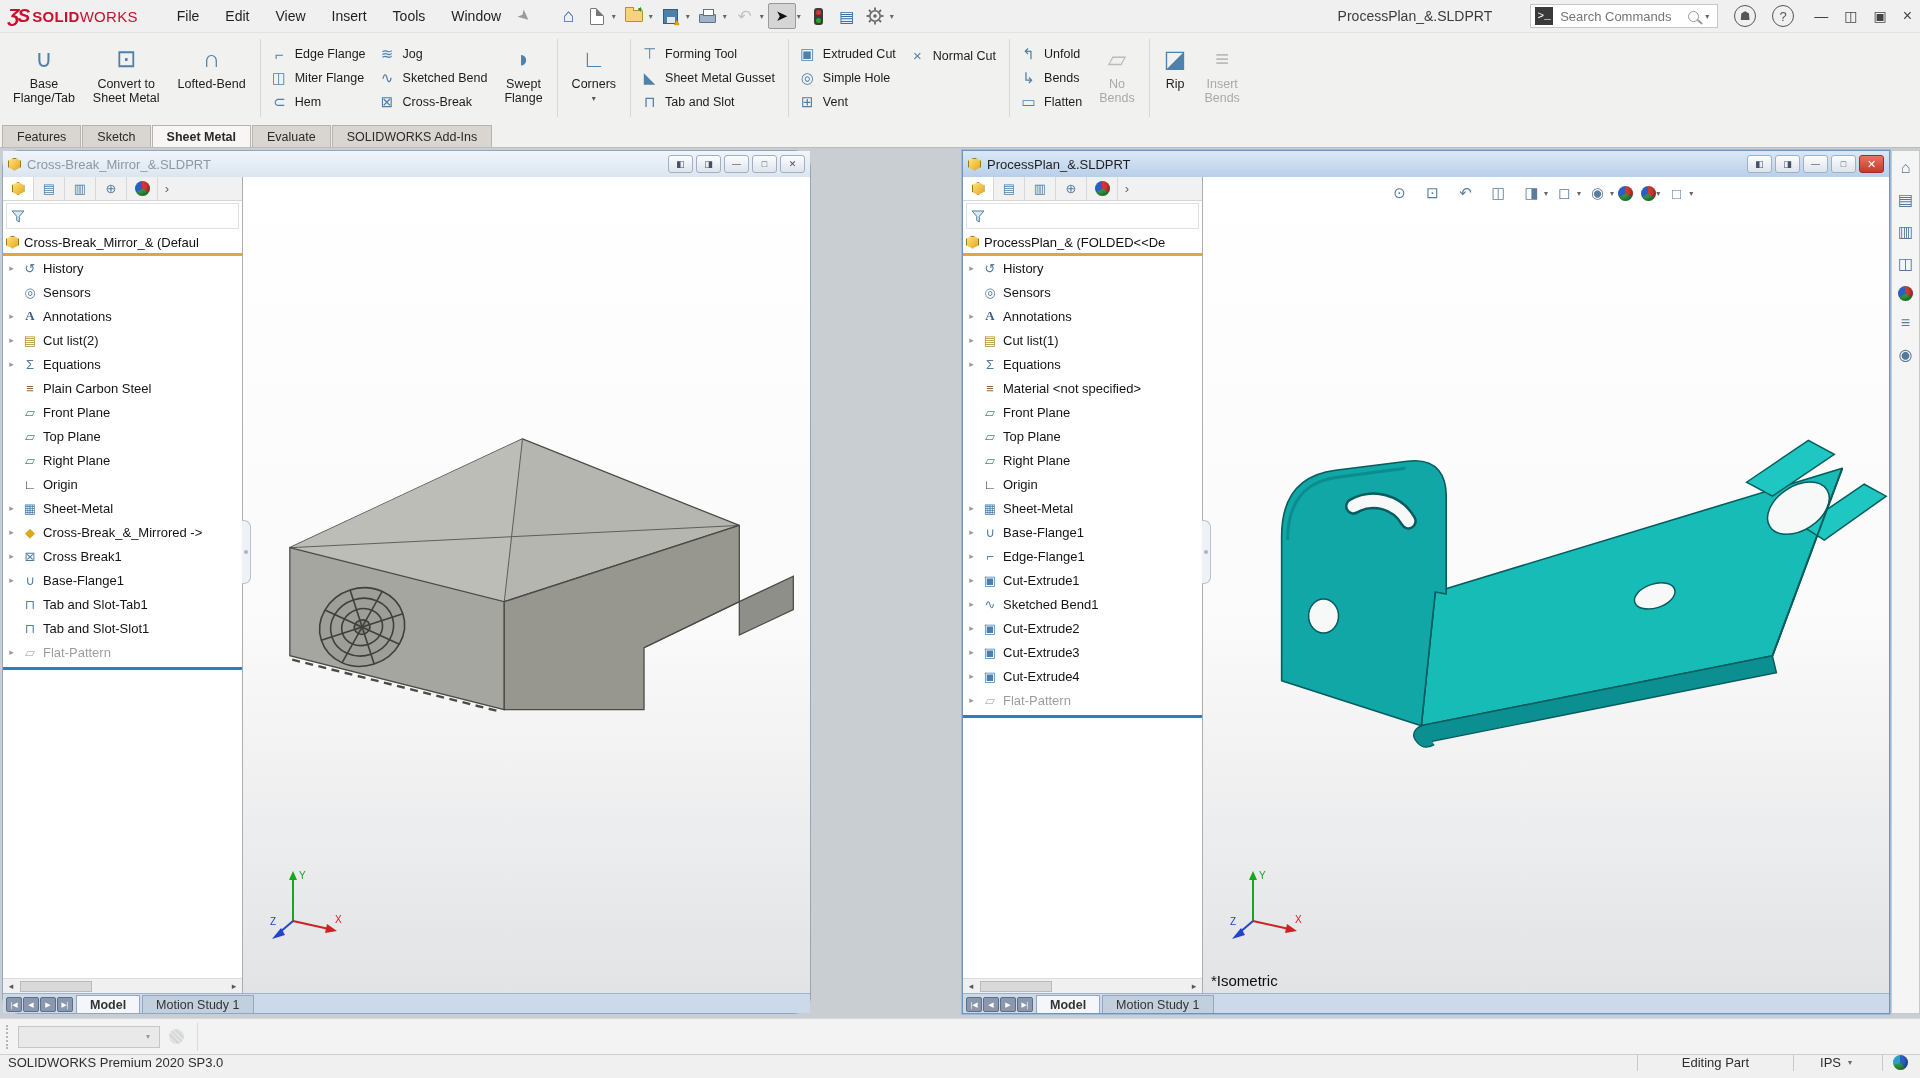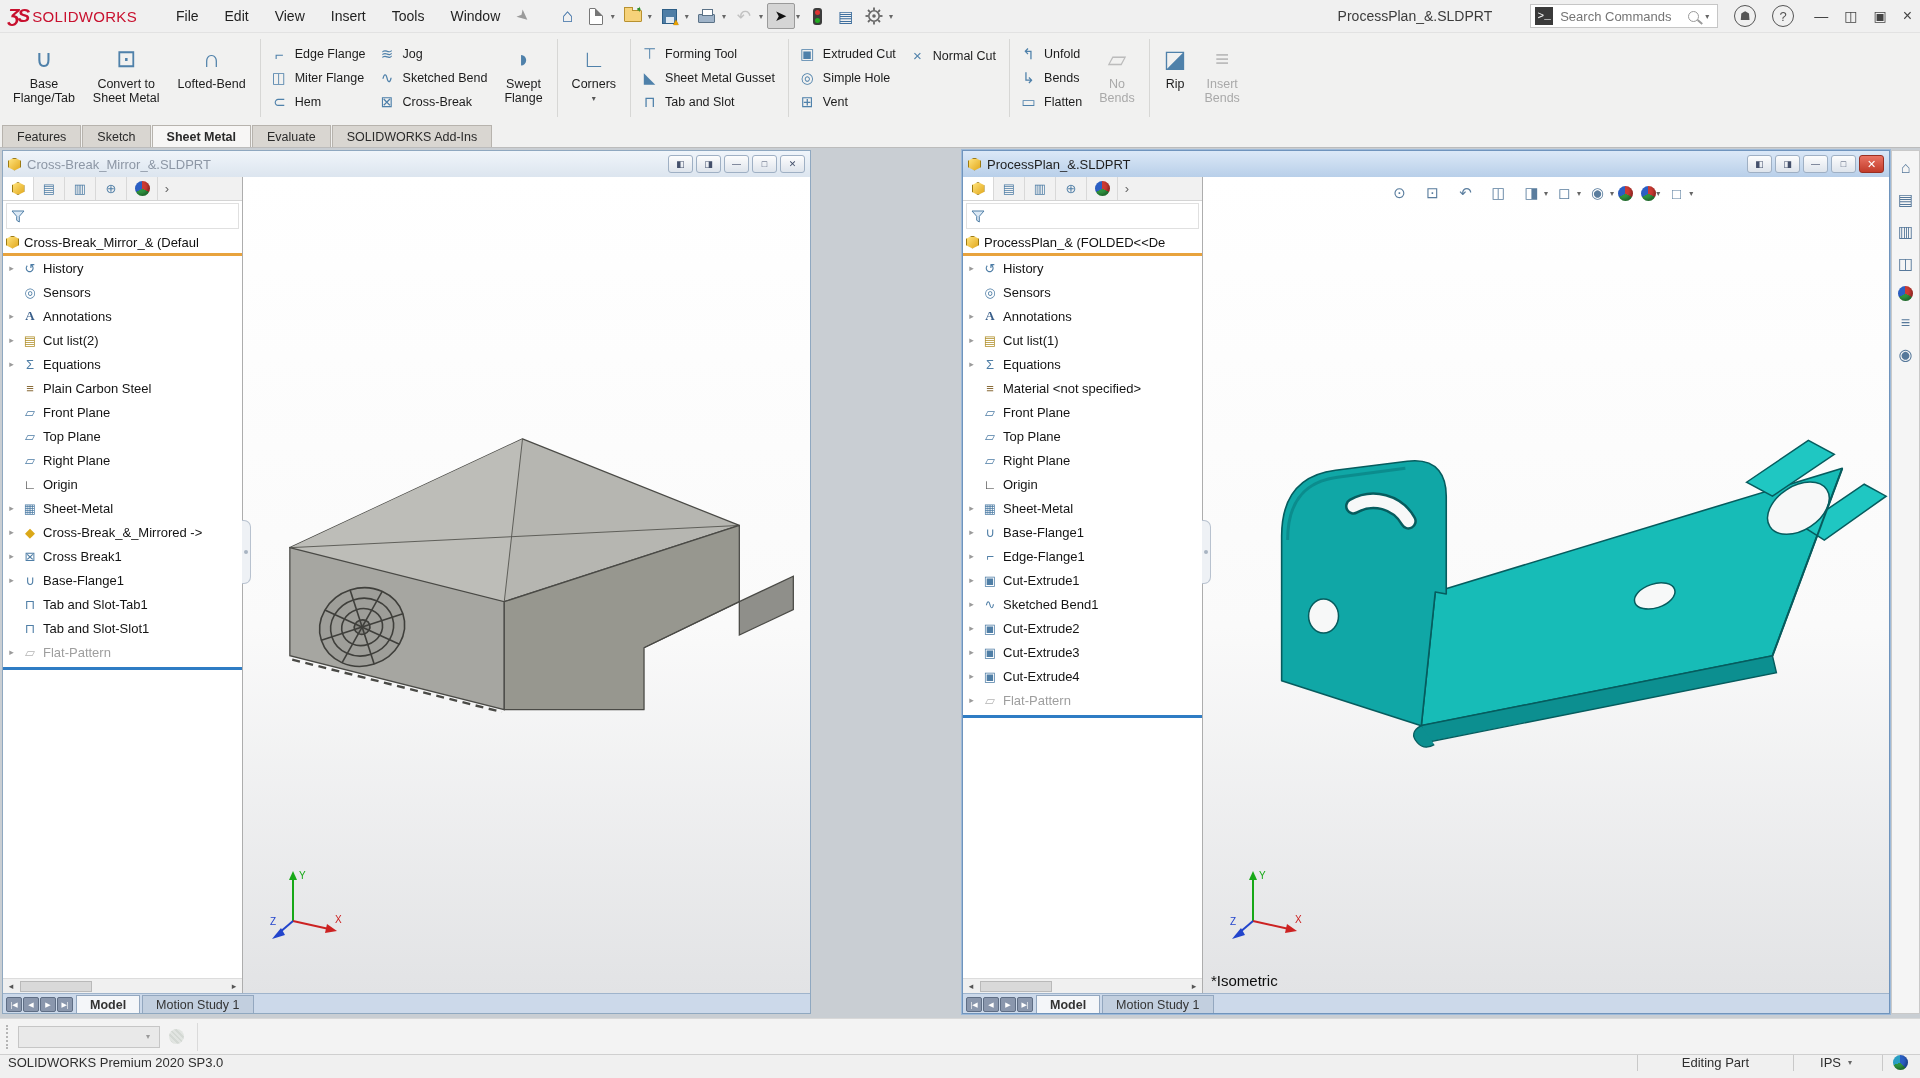--- a/index.html
+++ b/index.html
@@ -8,21 +8,21 @@
     width:1920px; height:1078px; position:relative; overflow:hidden;
     font-family:"Liberation Sans","DejaVu Sans",sans-serif;
     background:#f0f0f0; font-size:13px; color:#222;
   }
   
   .menubar { position:absolute; top:0; left:0; width:100%; height:33px; background:#f0f0f0;
              display:flex; align-items:center; border-bottom:1px solid #e2e2e2; padding:0 8px; }
   .brand { display:flex; align-items:center; gap:4px; margin-right:26px; }
   .brand-mark { font-size:19px; font-weight:bold; color:#c8102e; font-style:italic; letter-spacing:-2px; }
   .brand-text { font-size:15px; color:#c8102e; letter-spacing:.3px; }
-  .brand-text b { font-weight:normal; }
+  .brand-text b { font-weight:bold; }
   .menu-item { padding:0 13px; font-size:14px; color:#1f1f1f; height:33px; display:flex; align-items:center; cursor:default; }
   .pin-ic { color:#9a9a9a; font-size:15px; margin:0 10px 0 4px; transform:rotate(40deg); }
   .tb { display:flex; align-items:center; margin-left:14px; }
   .tbtn { height:26px; min-width:28px; display:flex; align-items:center; justify-content:center; border-radius:2px; }
   .tbtn.active { background:#d5d5d5; border:1px solid #9a9a9a; }
   .caret { font-size:8px; color:#666; margin:0 4px 0 1px; }
   .ic-home { color:#3a6ea5; font-size:19px; }
   .ic-page { width:14px; height:17px; background:#fff; border:1.4px solid #777; border-radius:1px; position:relative; }
   .ic-page::after { content:""; position:absolute; right:-1px; top:-1px; border:4px solid #f0f0f0; border-left-color:#777; border-bottom-color:#777; }
   .ic-folder { width:18px; height:12px; background:#f6d27a; border:1.3px solid #b8912f; border-radius:1px; position:relative; }
@@ -63,21 +63,21 @@
   .dis .rg { color:#bcbcbc !important; }
   .rbig .dd-caret { font-size:8px; color:#555; margin-top:1px; }
   
   .tabstrip { position:absolute; top:123px; left:0; width:100%; height:25px; background:#f1f1f0;
               border-bottom:1px solid #bcbcbc; display:flex; align-items:flex-end; padding-left:2px; }
   .rtab { padding:4px 14px 3px; font-size:12.5px; background:#d9d6d1; border:1px solid #b7b3ad; border-bottom:none; margin-right:1px; color:#2a2a2a; }
   .rtab.active { background:#f7f6f5; font-weight:bold; }
   
   .workspace { position:absolute; top:148px; left:0; width:1920px; height:870px; background:#c9ced3; }
   .sw-window { position:absolute; top:2px; height:864px; border:1px solid #8fa8c0; background:#fff; display:flex; flex-direction:column; }
-  #win-left { left:2px; width:809px; }
+  #win-left { left:2px; width:809px;border-radius:16px; }
   #win-right { left:962px; width:928px; border-color:#6f94bd; box-shadow:0 0 0 1px #9db9d8; }
   .titlebar { height:26px; display:flex; align-items:center; padding:0 5px; gap:6px; flex:0 0 auto; }
   #win-left .titlebar { background:linear-gradient(#f0f5fa,#dce5ef); color:#8d97a5; }
   #win-right .titlebar { background:linear-gradient(#dbe8f7,#b8cfe9); color:#1f1f1f; }
   .part-cube { width:13px; height:13px; background:linear-gradient(135deg,#ffe27a,#e2a91f); border:1px solid #9c7a12;
                clip-path:polygon(50% 0,100% 25%,100% 75%,50% 100%,0 75%,0 25%); flex:0 0 auto; }
   .title-text { font-size:13px; }
   .tbs { margin-left:auto; display:flex; gap:3px; }
   .tb-win { width:25px; height:18px; background:linear-gradient(#fdfdfd,#dee4ec); border:1px solid #9fb0c4; border-radius:3px;
             font-size:9px; display:flex; align-items:center; justify-content:center; color:#44506b; }

